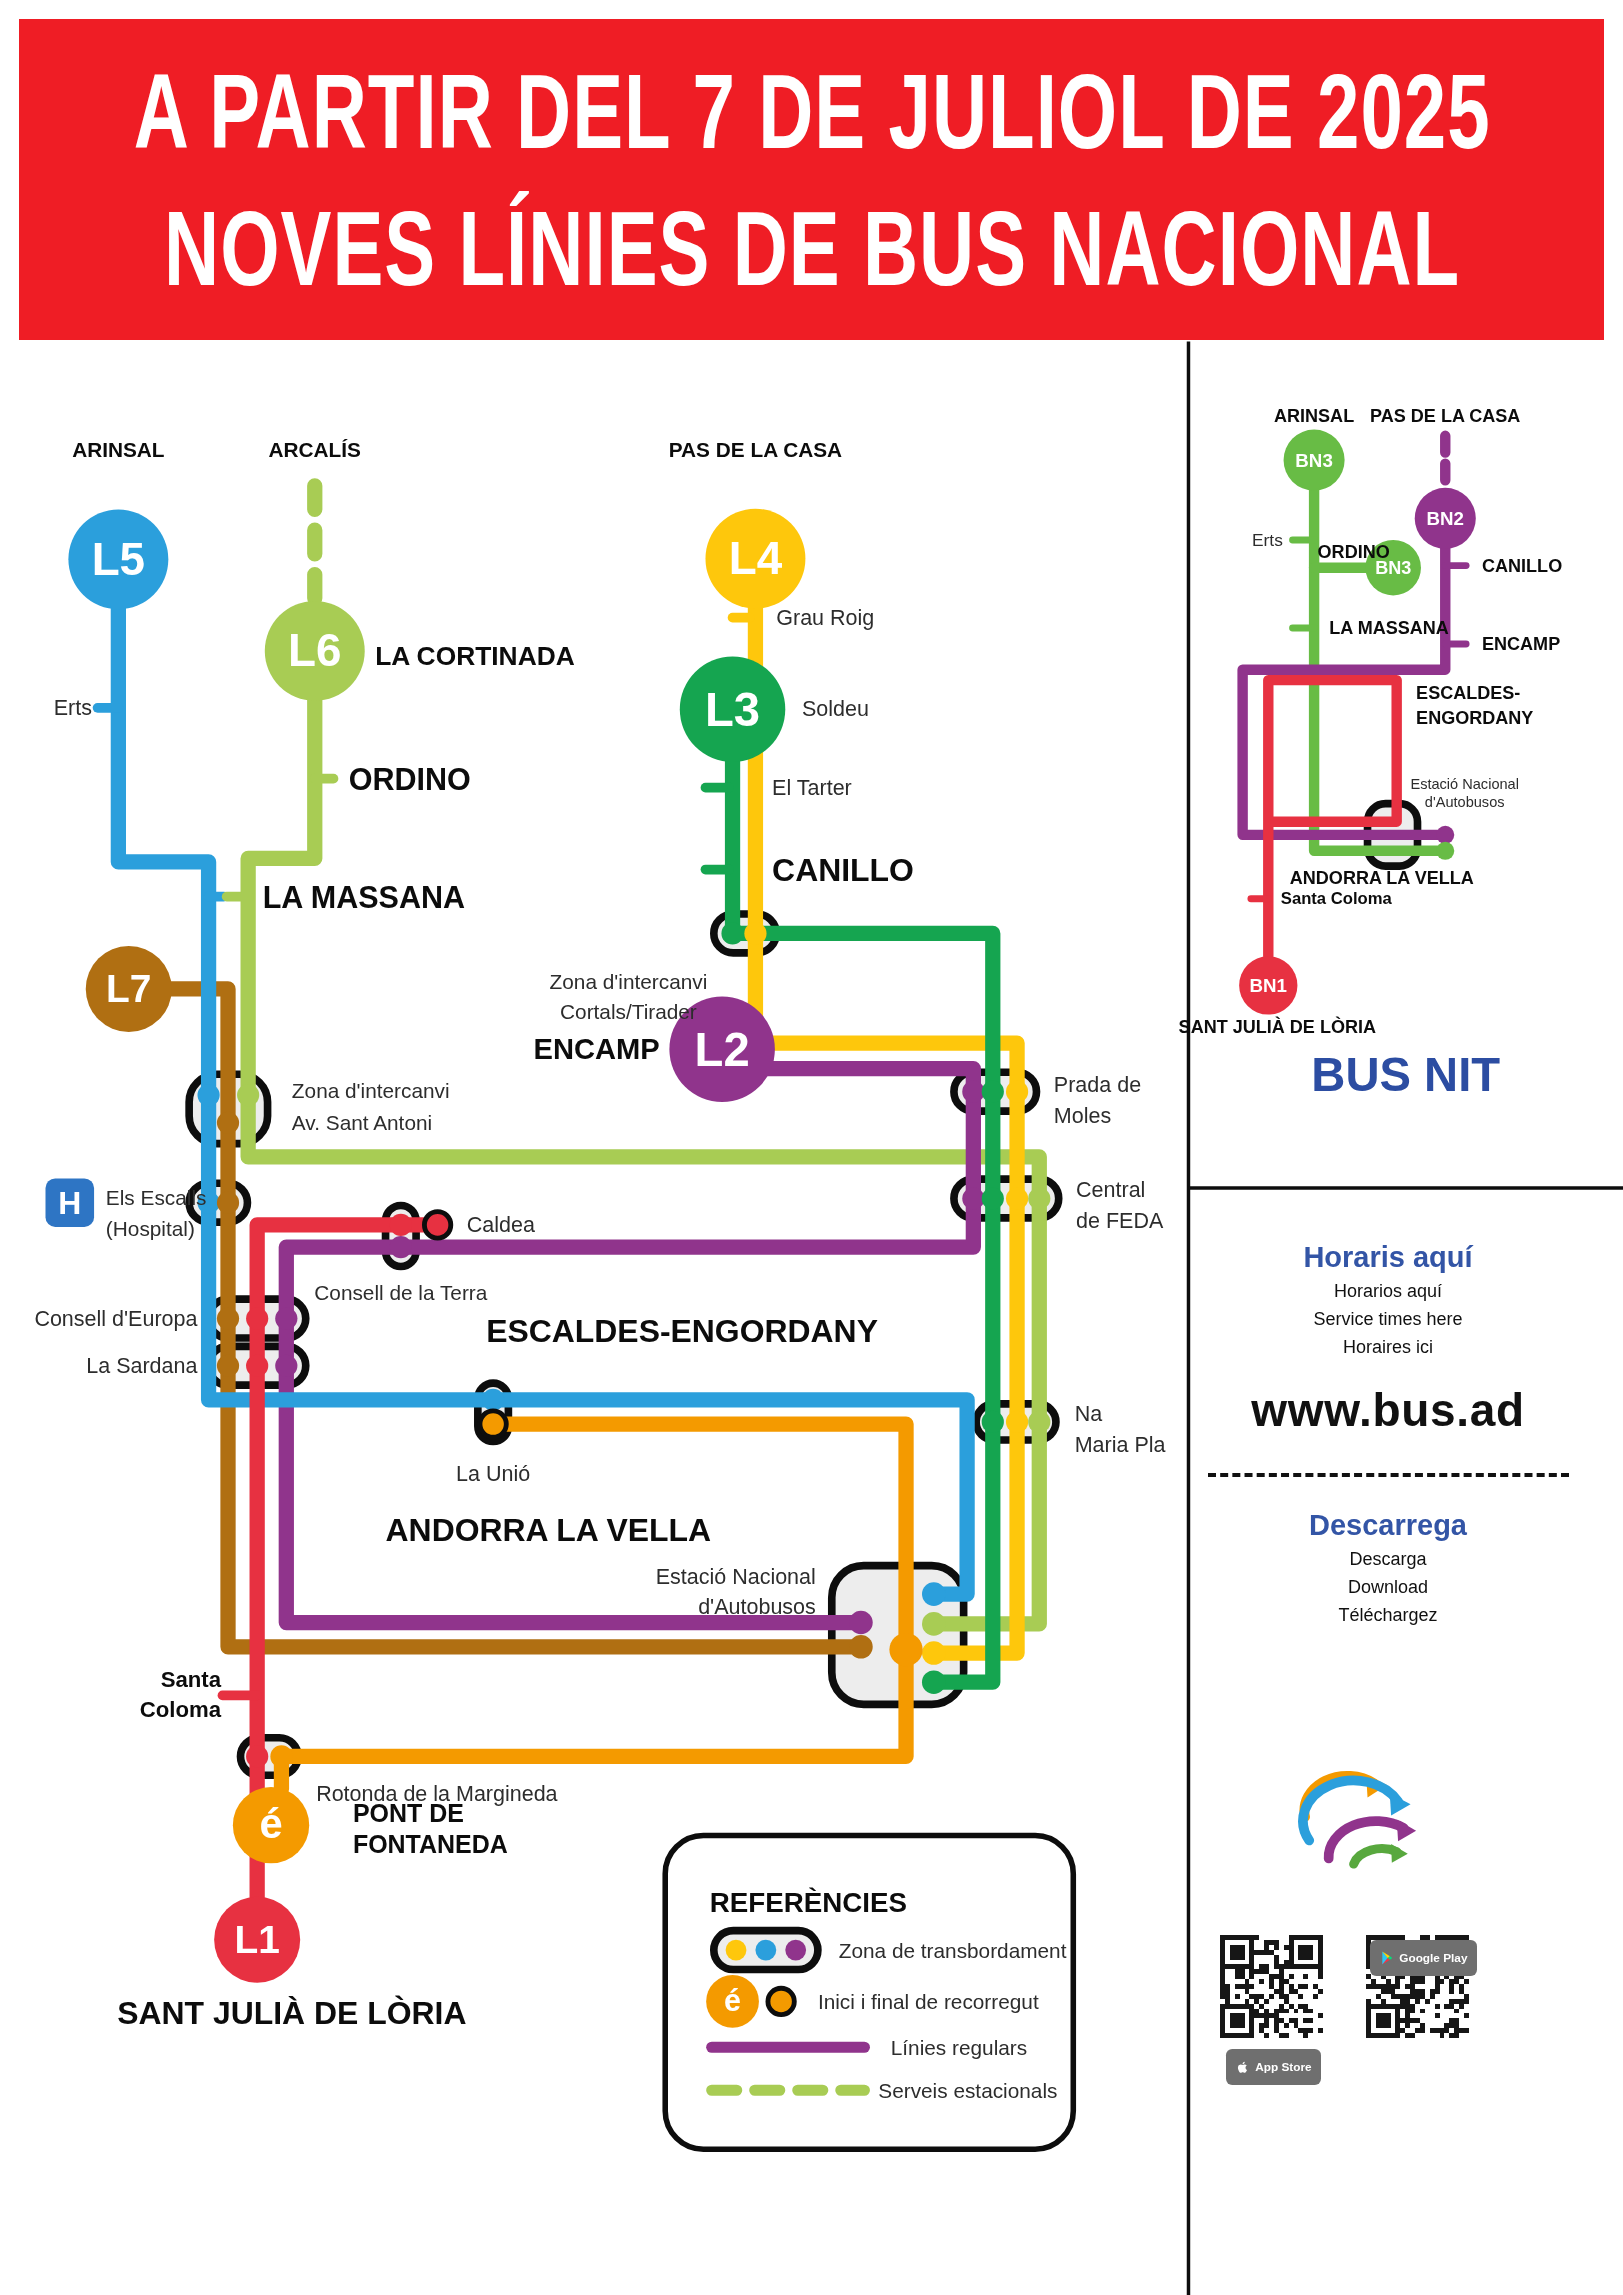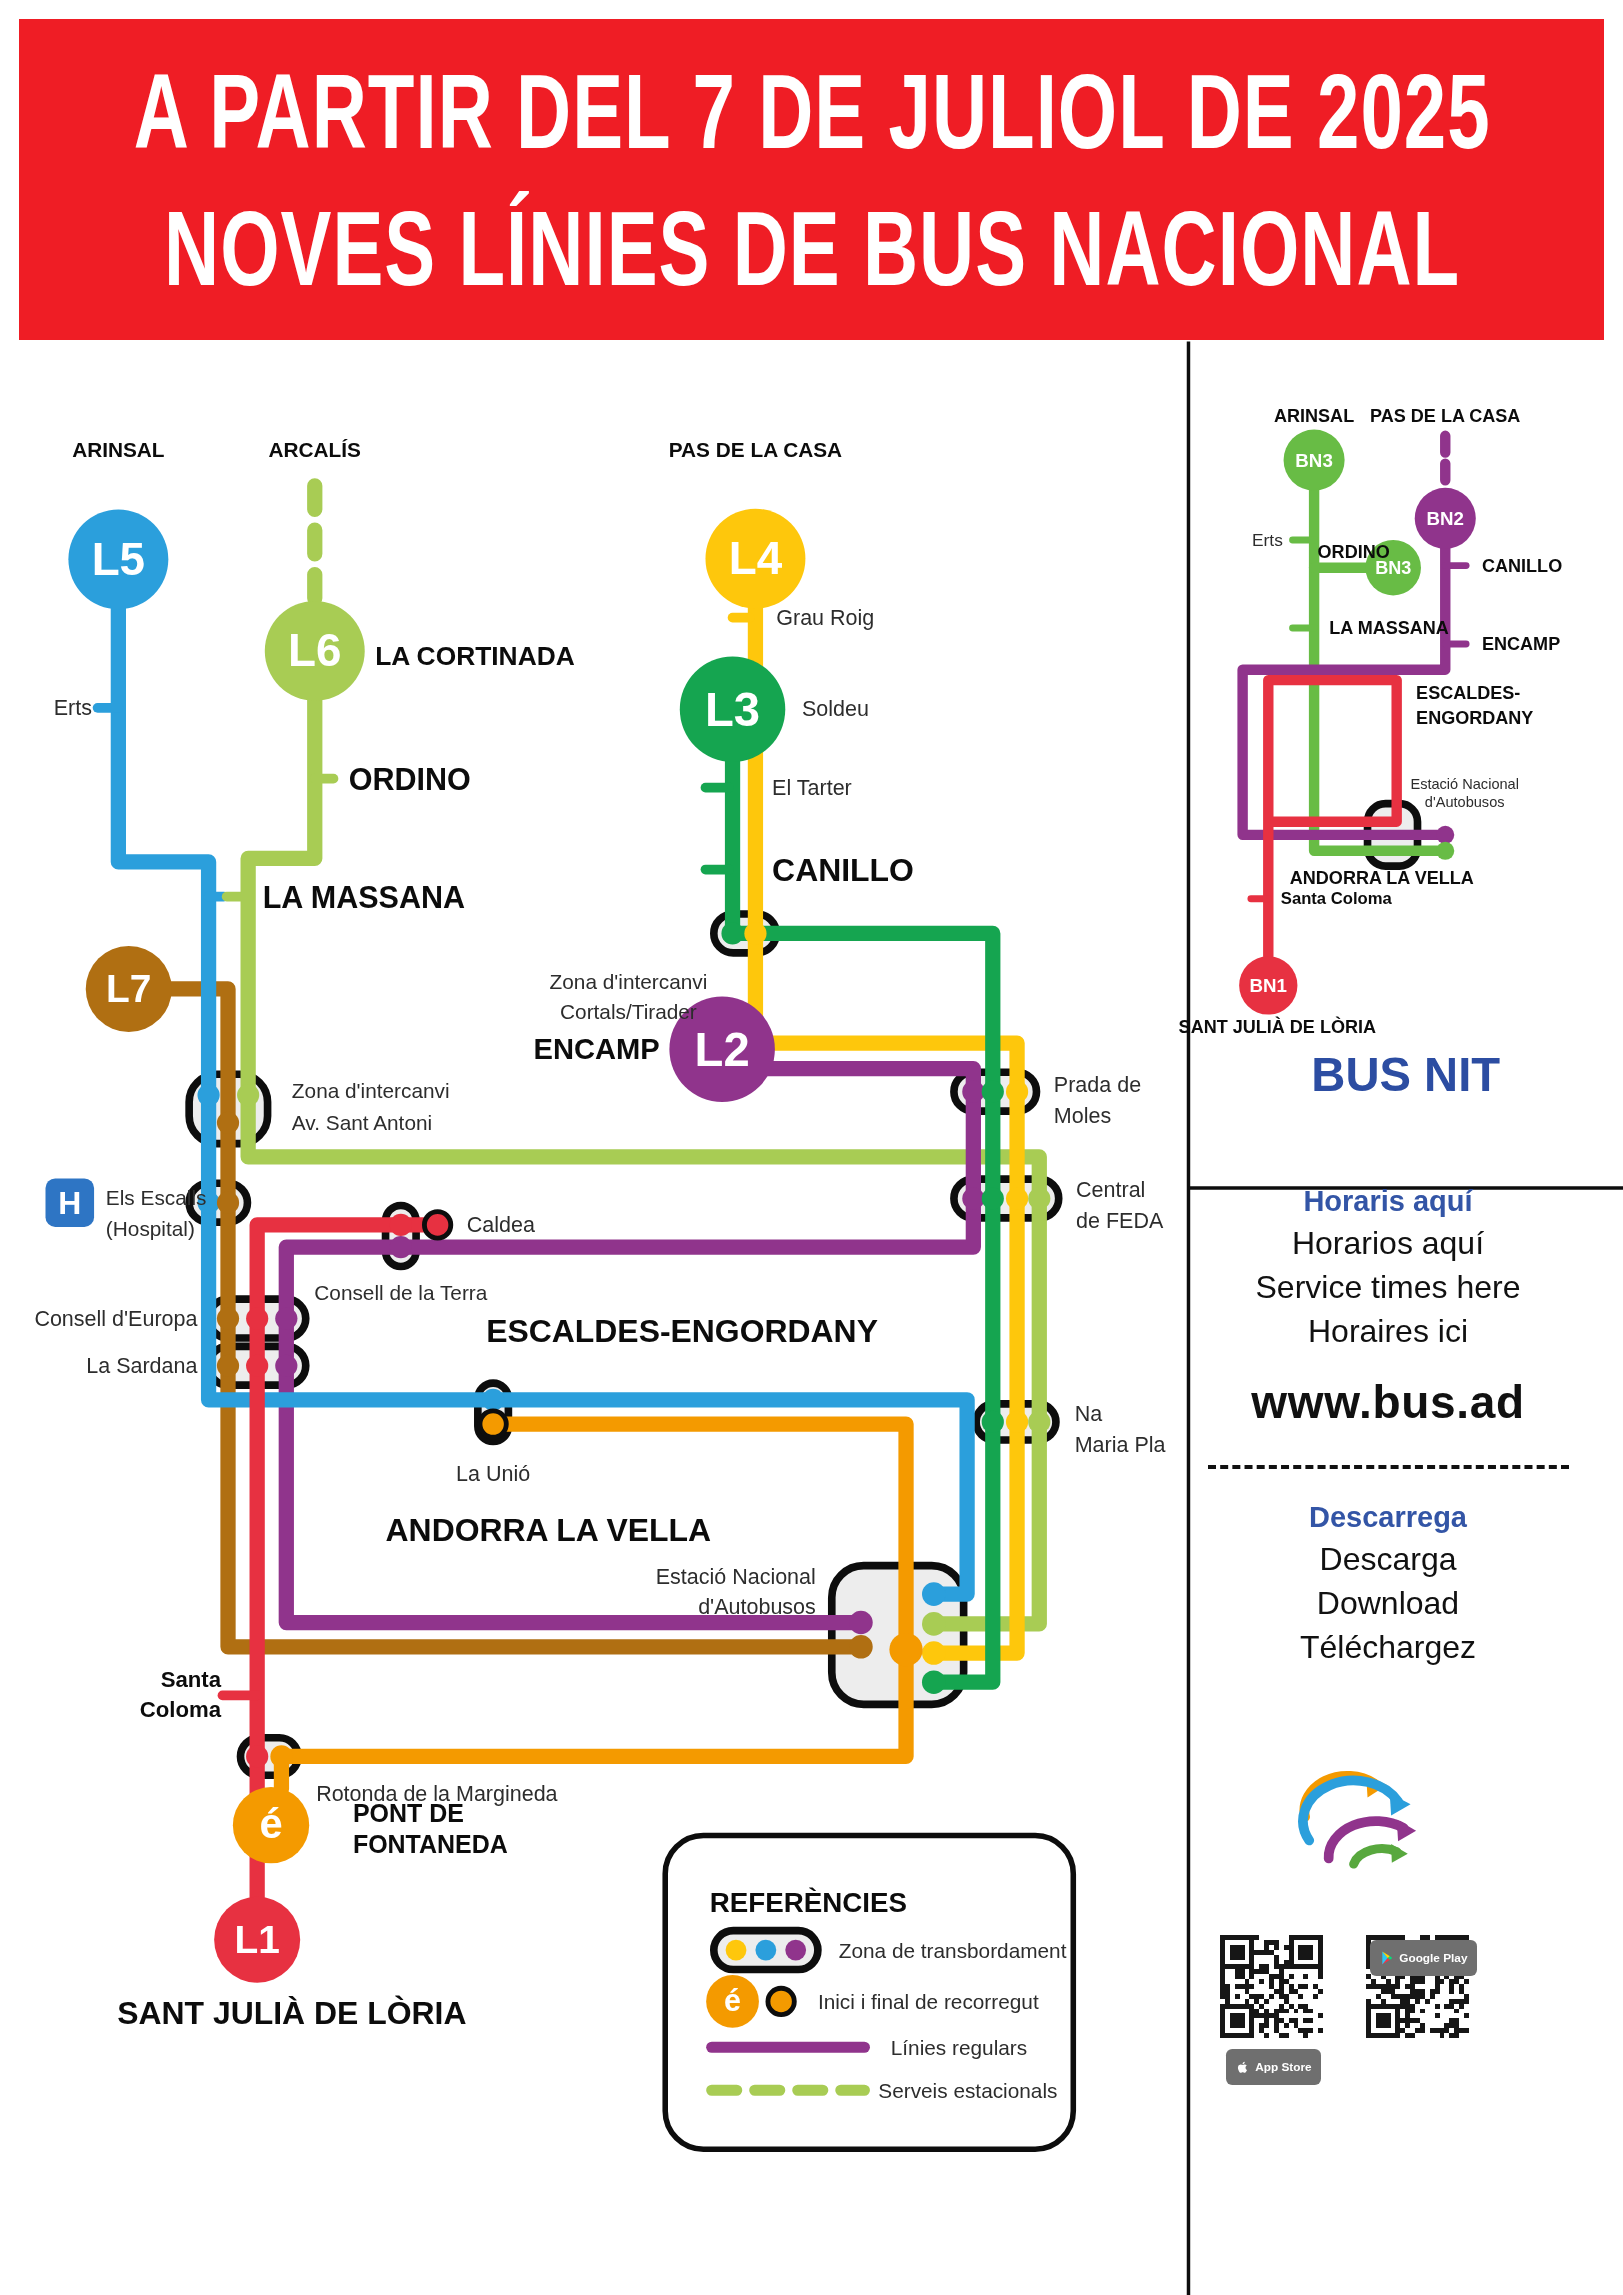--- a/index.html
+++ b/index.html
@@ -23,23 +23,23 @@
   .s-red{stroke:var(--red)} .f-red{fill:var(--red)}
   .s-blue{stroke:var(--blue)} .f-blue{fill:var(--blue)}
   .s-lg{stroke:var(--lightgreen)} .f-lg{fill:var(--lightgreen)}
   .s-yellow{stroke:var(--yellow)} .f-yellow{fill:var(--yellow)}
   .s-green{stroke:var(--green)} .f-green{fill:var(--green)}
   .s-purple{stroke:var(--purple)} .f-purple{fill:var(--purple)}
   .s-brown{stroke:var(--brown)} .f-brown{fill:var(--brown)}
   .s-orange{stroke:var(--orange)} .f-orange{fill:var(--orange)}
   .s-bng{stroke:var(--busnit_green)} .f-bng{fill:var(--busnit_green)}
   
-  #info{position:absolute;left:1188px;top:1185px;width:400px;text-align:center;color:#111}
+  #info{position:absolute;left:1188px;top:1241px;width:400px;text-align:center;color:#111}
   #info .b{color:var(--info_blue);font-weight:700;font-size:29px;margin:0 0 7px}
-  #info .p{font-size:32px;margin:0 16px 7px}
+  #info .p{font-size:18px;margin:0 16px 7px}
   #info .url{font-size:46px;font-weight:700;letter-spacing:0.7px;margin:25px 16px 0}
   #info hr{border:none;border-top:4.2px dashed #111;width:361px;margin:36px auto 32px}
   
   #moute-word{position:absolute;left:1188px;top:1848px;width:435px;text-align:center;
     color:var(--moute_gray);font-weight:700;font-size:67px;letter-spacing:-2.1px}
   #moute-word .sep{display:inline-block;font-size:.42em;vertical-align:.28em;margin:0 2.8px}
   .qr{position:absolute;width:103px;height:103px;display:grid;grid-template-columns:repeat(21,1fr);
     grid-template-rows:repeat(21,1fr);background:#fff}
   .qr span{display:block}
   .qr .on{background:#161616}

